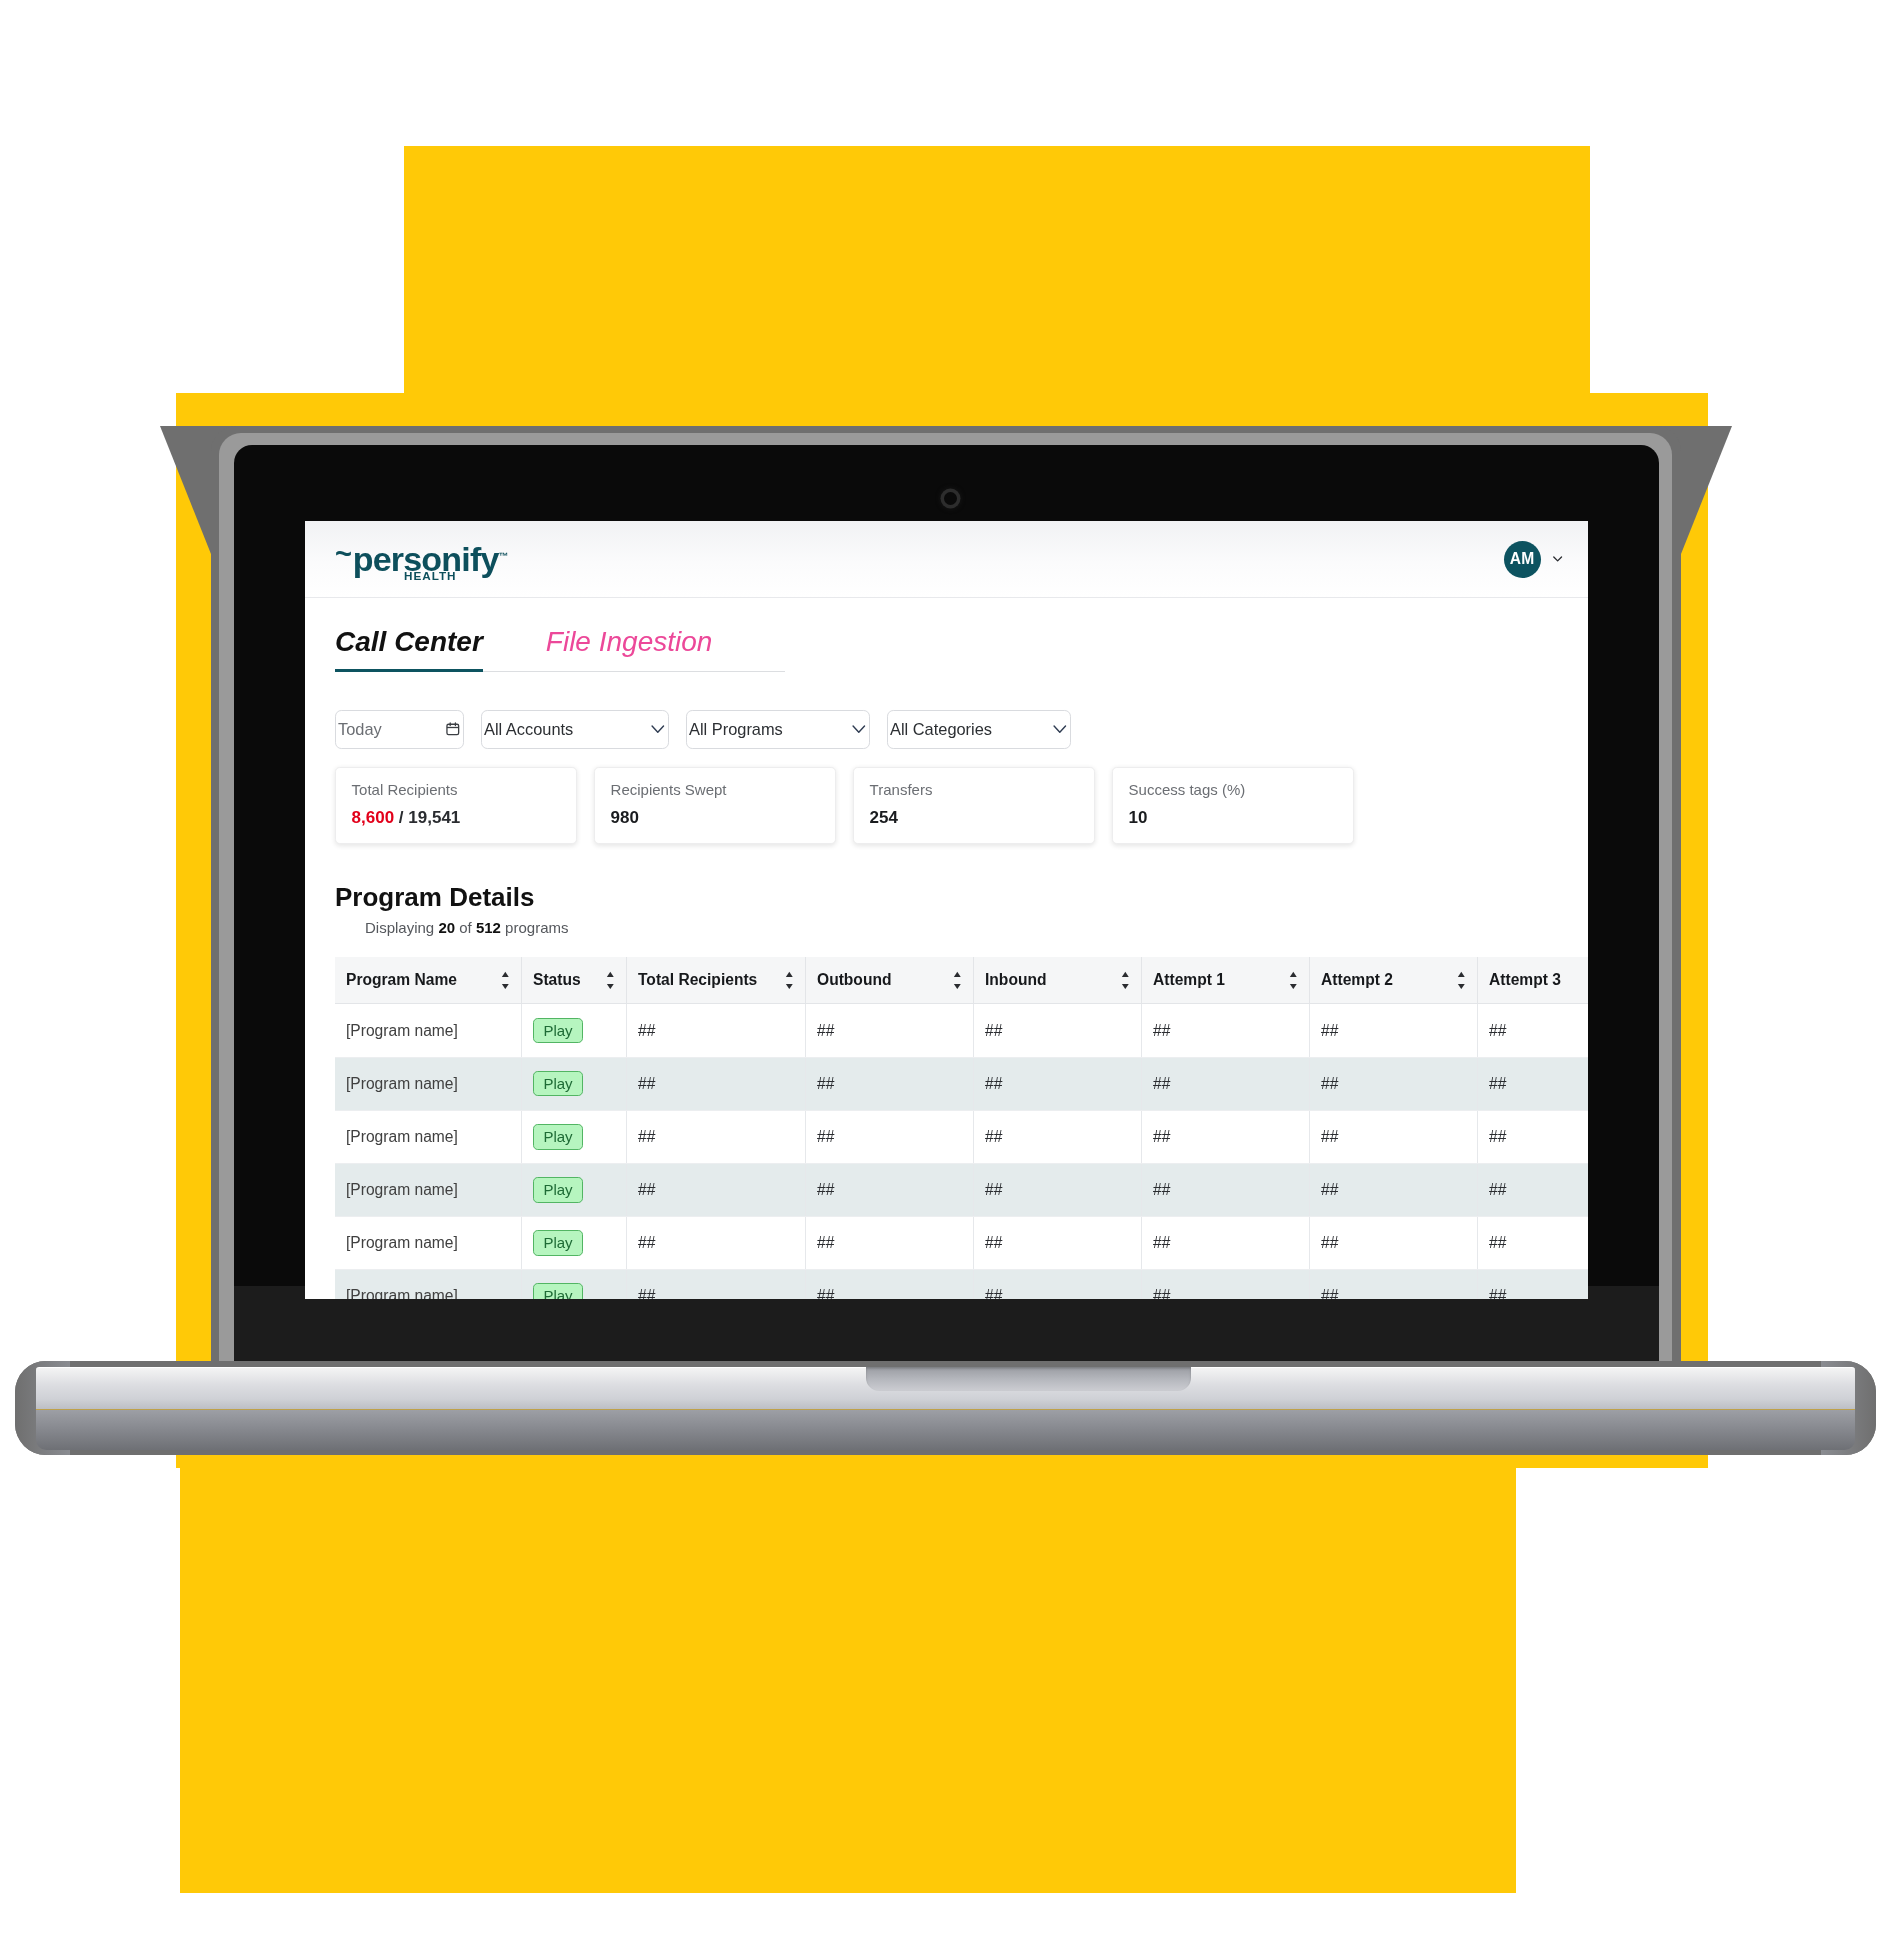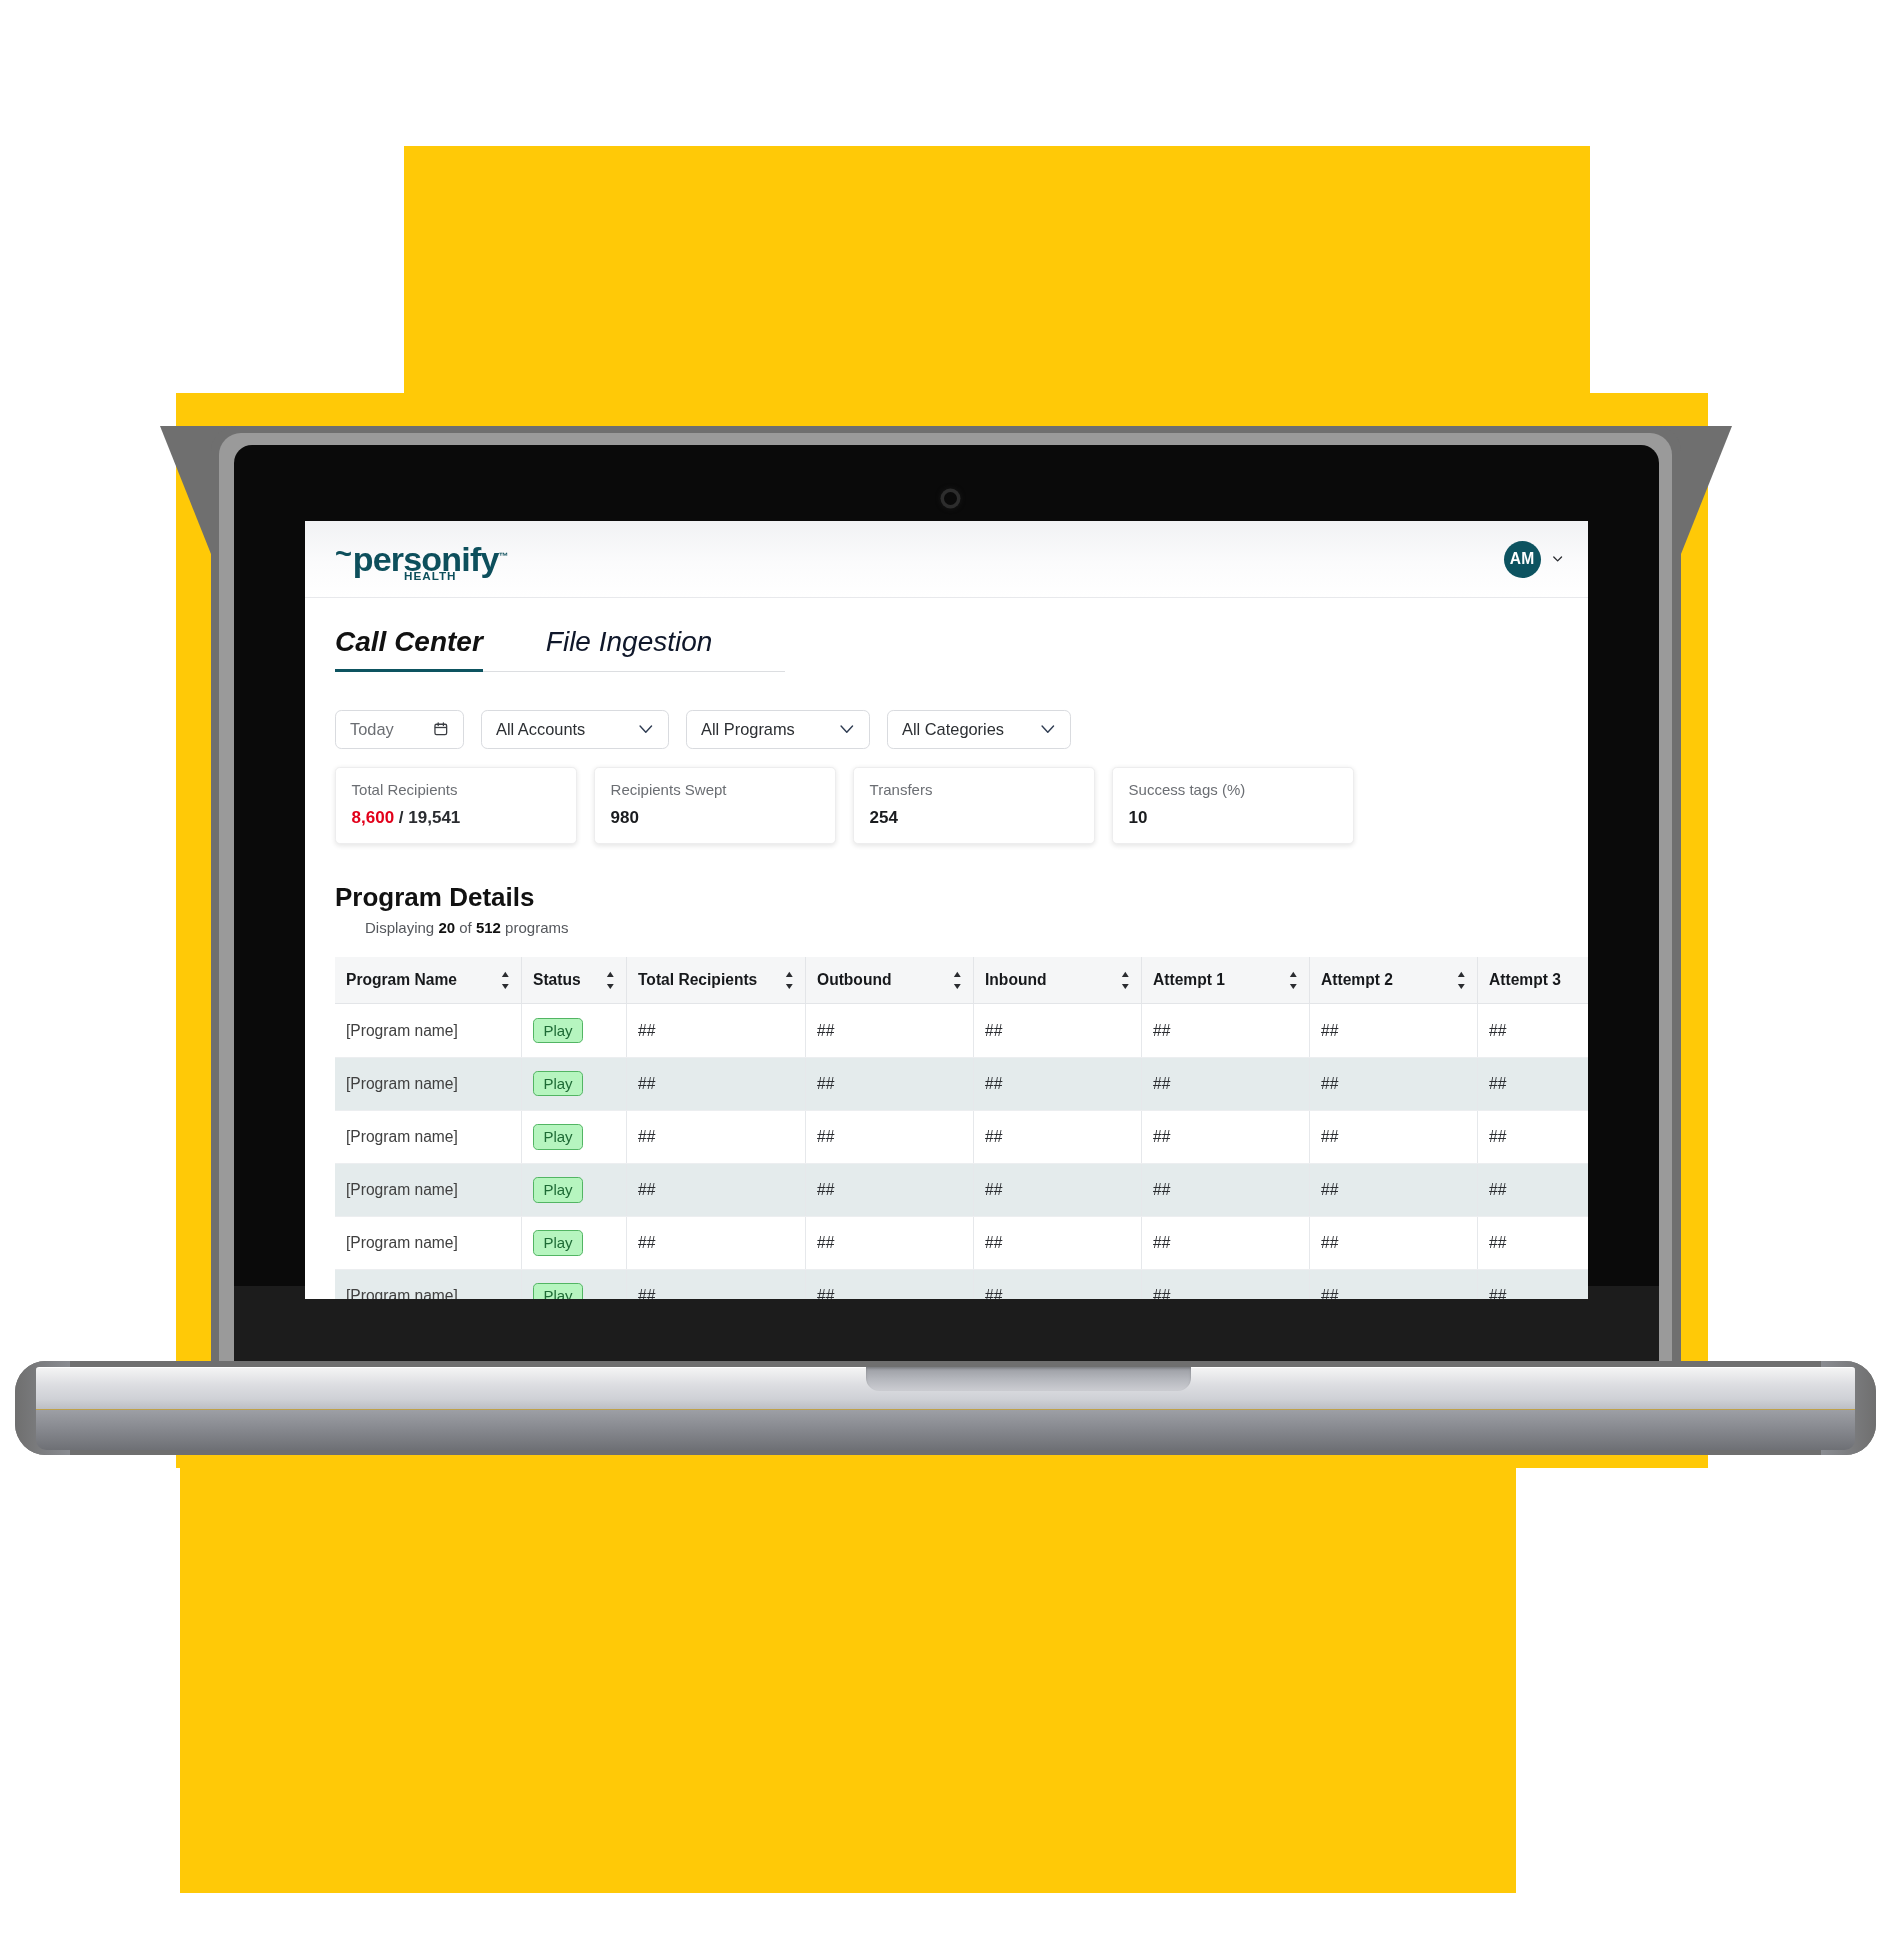--- a/index.html
+++ b/index.html
@@ -127,28 +127,28 @@
 
   
   .tabs{display:flex;border-bottom:1.6px solid #dcdee1;margin-top:28px;width:450px;}
   .tab{
     font-size:28px;padding:0 0 12.5px 0;margin-right:63px;cursor:pointer;position:relative;font-style:italic;
   }
   .tab.active{font-weight:700;color:#111;}
   .tab.active::after{
     content:"";position:absolute;left:0;right:0;bottom:-1.6px;height:3.5px;background:#0d5360;
   }
-  .tab.inactive{color:#0f172a;font-weight:400;}
+  .tab.inactive{color:#ec4899;font-weight:400;}
 
   
   .filters{display:flex;gap:17px;margin-top:38px;}
   .sel{
     height:39px;border:1.2px solid #d9dbdf;border-radius:6.3px;background:#fff;
     display:flex;align-items:center;justify-content:space-between;
-    padding:0 14px;box-sizing:border-box;font-size:16.4px;color:#2c2f33;
+    padding:0 2px;box-sizing:border-box;font-size:16.4px;color:#2c2f33;
   }
   #filter-date{width:129px;color:#6b6e73;}
   #filter-accounts{width:188px;}
   #filter-programs{width:184px;}
   #filter-categories{width:184px;}
   .cal-ico{width:15.6px;height:15.6px;}
   .chev-sm{width:15.6px;height:10.2px;}
 
   
   .kpis{display:flex;gap:17px;margin-top:18px;}

